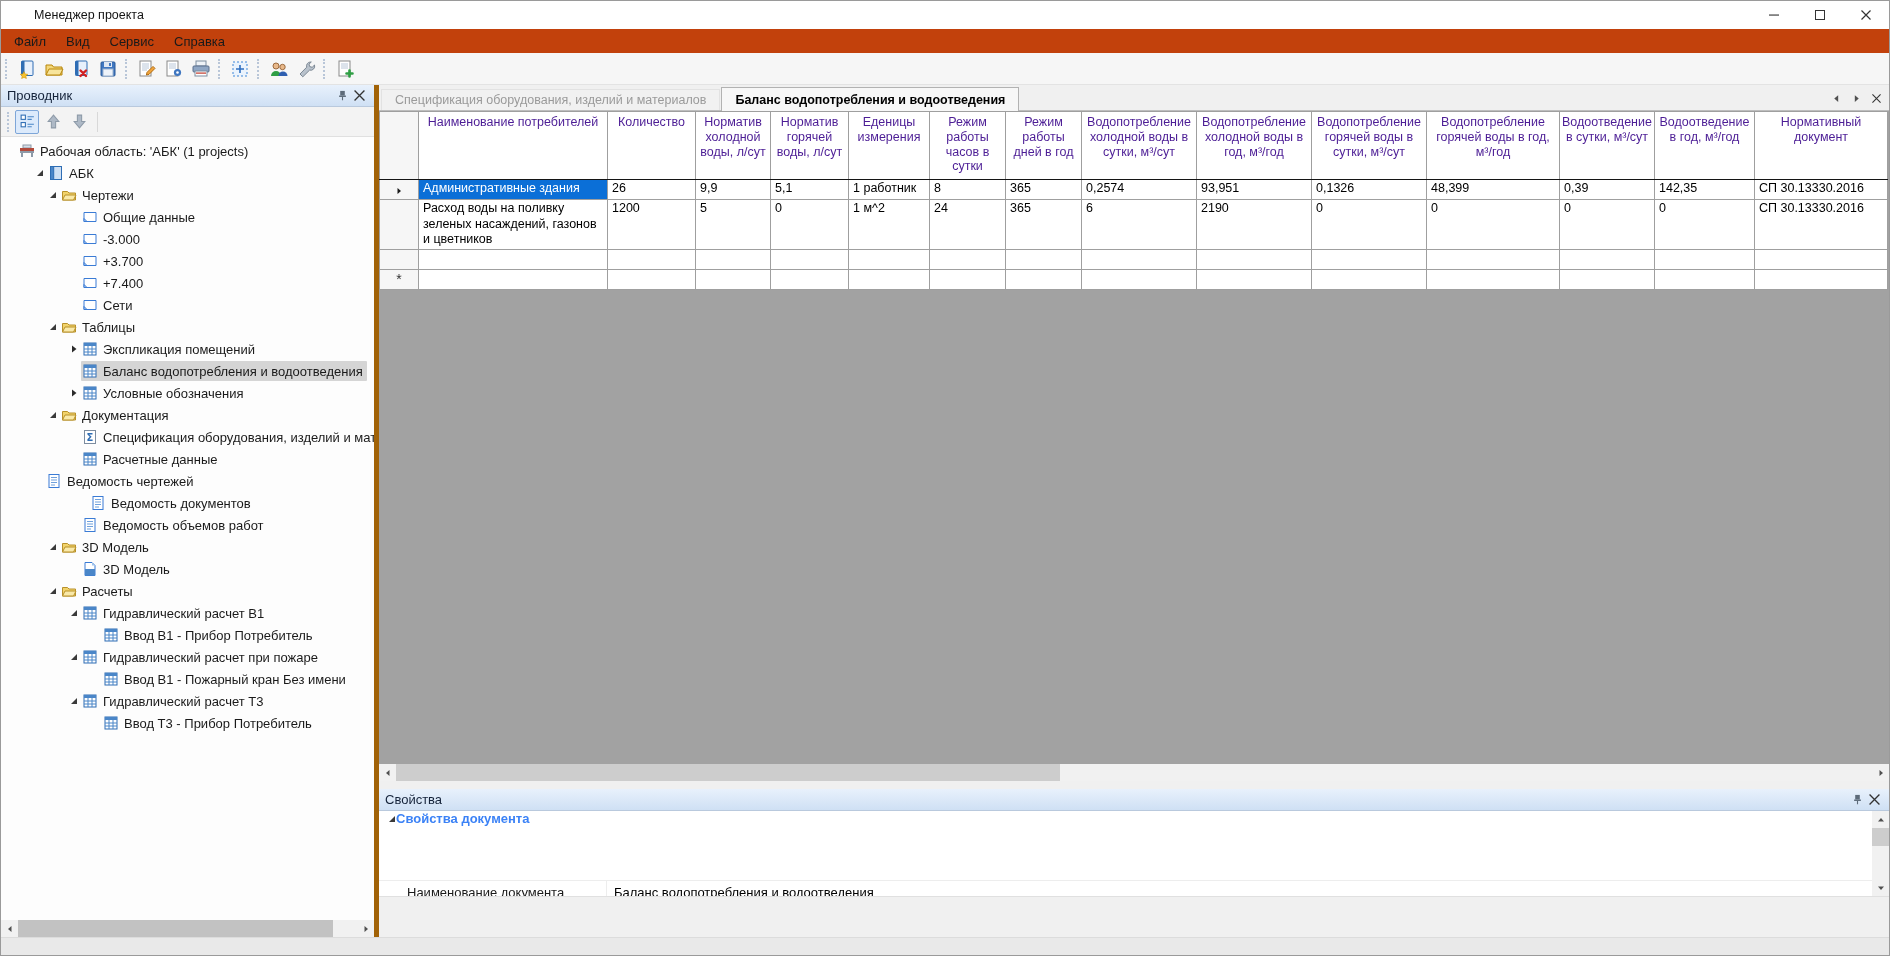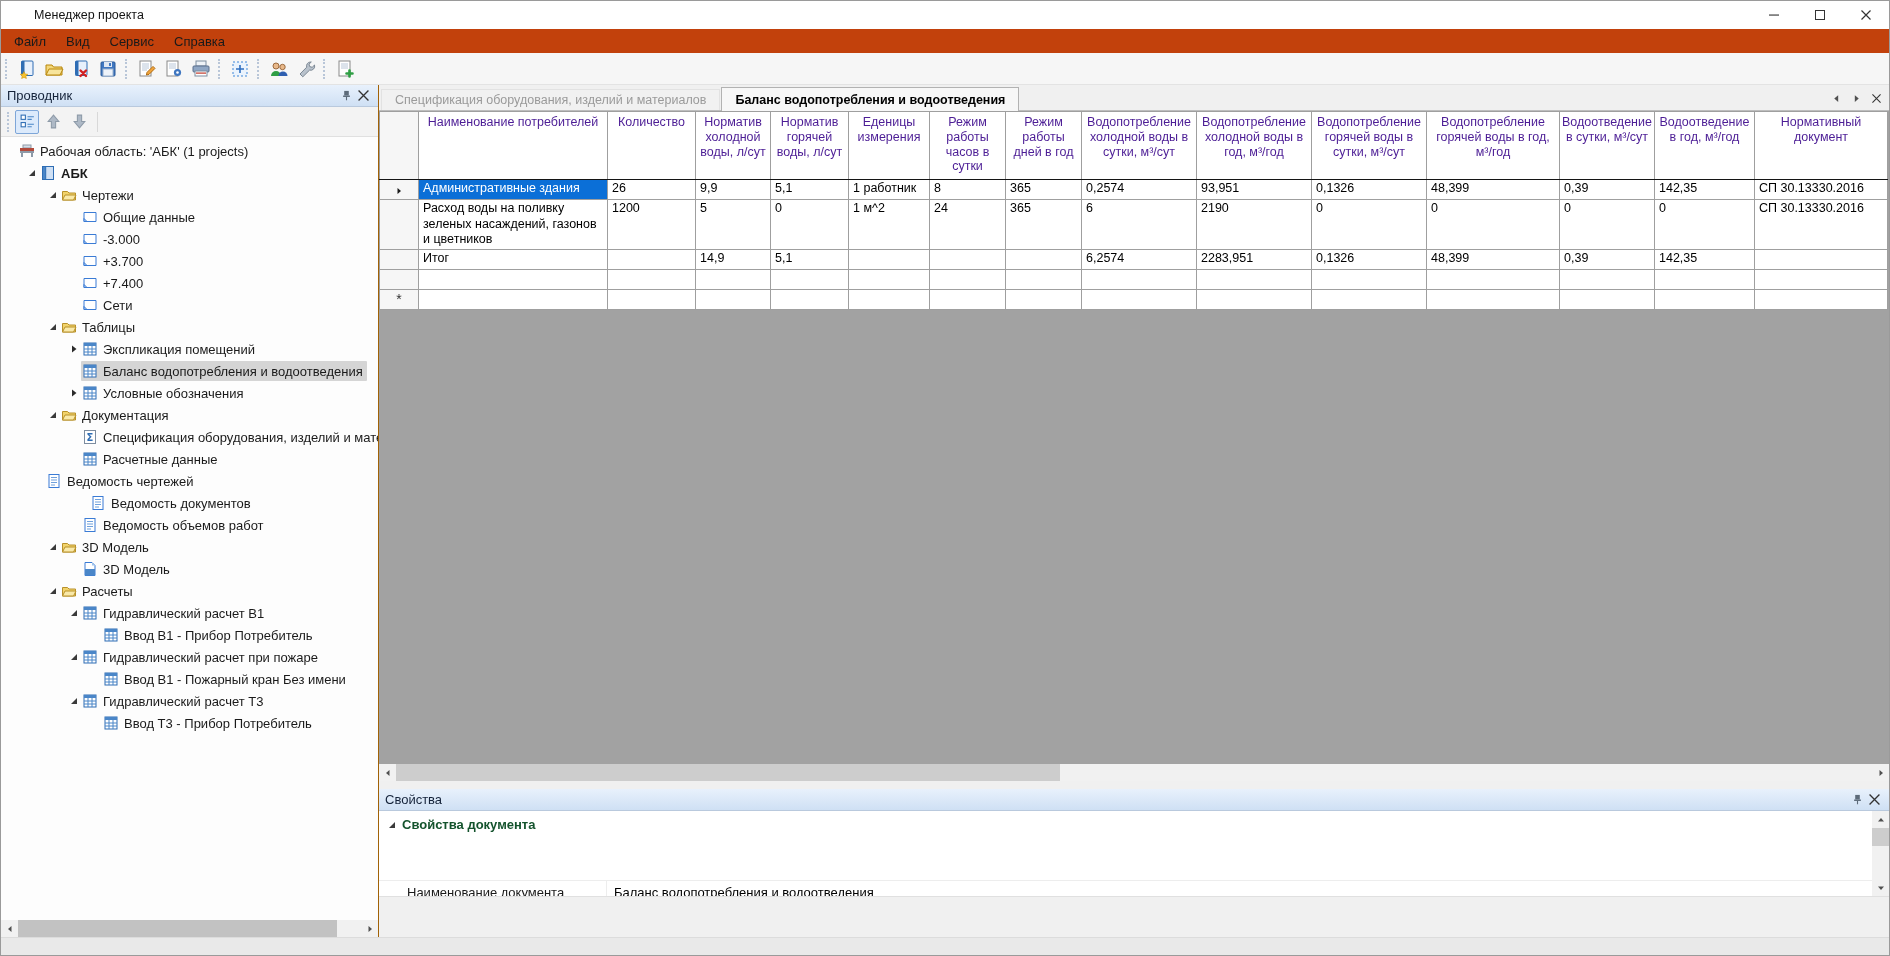--- a/index.html
+++ b/index.html
@@ -20,21 +20,21 @@
   .tb-group{display:flex;align-items:center;height:100%;}
   .grip{width:4px;height:20px;border-left:2px dotted #b9c6d8;margin:0 4px 0 4px;}
   .tb-btn{width:27px;height:27px;display:flex;align-items:center;justify-content:center;border-radius:2px;}
   .tb-btn .ico{width:20px;height:20px;}
   .ico{display:inline-block;flex:none;}
   .ico svg{width:100%;height:100%;display:block;}
   
   .main{display:flex;height:852px;}
   .bottomstrip{height:20px;background:#e9e9e9;border-top:1px solid #dcdcdc;}
   
-  .explorer{width:378px;flex:none;display:flex;flex-direction:column;background:#fdfdfd;border-right:1px solid #a16207;}
+  .explorer{width:378px;flex:none;display:flex;flex-direction:column;background:#fdfdfd;border-right:5px solid #a16207;}
   .panel-header{height:22px;flex:none;background:linear-gradient(#e8f1fc,#cfe0f4);border-bottom:1px solid #b9c9dd;display:flex;align-items:center;padding:0 6px;font-size:13px;color:#15233a;}
   .ph-spacer{flex:1;}
   .ph-btn{width:17px;height:17px;display:flex;align-items:center;justify-content:center;}
   .ph-btn .ico{width:11px;height:11px;}
   .tree-toolbar{height:30px;flex:none;background:#f3f3f3;border-bottom:1px solid #e0e0e0;display:flex;align-items:center;padding-left:2px;}
   .tt-btn{width:24px;height:24px;display:flex;align-items:center;justify-content:center;margin-right:2px;}
   .tt-btn .ico{width:17px;height:17px;}
   .tt-btn.toggled{border:1px solid #7ea6d8;background:#dceafb;border-radius:2px;}
   .tt-sep{width:1px;height:20px;background:#d8d8d8;margin:0 4px;}
   .tree{flex:1;overflow:hidden;background:#fdfdfd;padding-top:3px;font-size:13px;color:#1a1a1a;}
@@ -65,21 +65,21 @@
   table.grid thead th{font-size:12.5px;line-height:1.18;text-align:center;vertical-align:top;padding:3px 2px;border-bottom:1px solid #141414;height:68px;background:#fff;color:#4c1d95;}
   table.grid thead th.corner{background:#f6f6f6;}
   table.grid td{font-size:12.5px;padding:1px 4px;vertical-align:top;height:20px;color:#000;line-height:1.25;}
   table.grid td.sel{background:#0b6fd7;color:#fff;}
   table.grid th.rowsel{background:#f6f6f6;text-align:center;vertical-align:middle;padding:0;}
   th.rowsel svg{width:8px;height:8px;}
   th.rowsel .star{font-size:14px;color:#333;line-height:1;}
   
   .splitter{height:8px;background:#f0f0f0;flex:none;}
   .props{height:86px;flex:none;background:#fff;position:relative;font-size:13px;border-bottom:1px solid #e0e0e0;overflow:hidden;}
-  .prop-group{height:21px;display:flex;align-items:flex-end;gap:6px;padding-left:9px;font-weight:bold;color:#14532d;}
+  .prop-group{height:21px;display:flex;align-items:flex-start;padding-left:9px;font-weight:bold;color:#3b82f6;}
   .prop-group svg{width:8px;height:8px;}
   .prop-row{height:23px;display:flex;border-top:1px solid #ededed;margin-top:48px;}
   .prop-row.clip{height:13px;overflow:hidden;}
   .prop-label{width:228px;flex:none;padding-left:28px;display:flex;align-items:center;border-right:1px solid #ededed;color:#1a1a1a;}
   .prop-value{flex:1;padding-left:7px;display:flex;align-items:center;color:#000;}
   .props-vscroll{position:absolute;right:0;top:0;bottom:0;width:17px;background:#f1f1f1;display:flex;flex-direction:column;align-items:center;}
   .props-vscroll .sb-btn{flex:none;}
   .pv-track{flex:1;width:17px;position:relative;}
   .pv-thumb{position:absolute;top:0;left:0;width:17px;height:18px;background:#cdcdcd;}
   .filler{height:40px;flex:none;background:#f0f0f0;}
@@ -310,21 +310,21 @@
                   <rect x="4" y="2" width="8" height="3" fill="#d8dee6" stroke="#8d9aa8"></rect>
                   <rect x="1" y="5" width="14" height="3" fill="#b24a3b"></rect>
                   <rect x="1" y="8" width="14" height="2" fill="#8d9aa8"></rect>
                   <rect x="2" y="10" width="2" height="4" fill="#8d9aa8"></rect>
                   <rect x="12" y="10" width="2" height="4" fill="#8d9aa8"></rect>
                 </svg>
               </span>
               <span>Рабочая область: 'АБК' (1 projects)</span>
             </span>
           </div>
-          <div class="tree-item" style="padding-left: 23px; font-weight: bold;">
+          <div class="tree-item" style="padding-left: 31px;">
             <span class="exp">
               <svg viewBox="0 0 8 8">
                 <path d="M7 1 L7 7 L1 7 z" fill="#3a3a3a"></path>
               </svg>
             </span>
             <span class="ti-inner">
               <span class="ico">
                 <svg viewBox="0 0 16 16">
                   <rect x="2.5" y="1.5" width="11" height="13" fill="#cfe0f4" stroke="#2e6db4"></rect>
                   <rect x="2.5" y="1.5" width="3.2" height="13" fill="#4a86c8" stroke="#2e6db4"></rect>
@@ -794,37 +794,20 @@
                 <td>6</td>
                 <td>2190</td>
                 <td>0</td>
                 <td>0</td>
                 <td>0</td>
                 <td>0</td>
                 <td>СП 30.13330.2016</td>
               </tr>
               <tr>
                 <th class="rowsel"></th>
-                <td>Итог</td>
-                <td></td>
-                <td>14,9</td>
-                <td>5,1</td>
-                <td></td>
-                <td></td>
-                <td></td>
-                <td>6,2574</td>
-                <td>2283,951</td>
-                <td>0,1326</td>
-                <td>48,399</td>
-                <td>0,39</td>
-                <td>142,35</td>
-                <td></td>
-              </tr>
-              <tr>
-                <th class="rowsel"></th>
                 <td></td>
                 <td></td>
                 <td></td>
                 <td></td>
                 <td></td>
                 <td></td>
                 <td></td>
                 <td></td>
                 <td></td>
                 <td></td>

